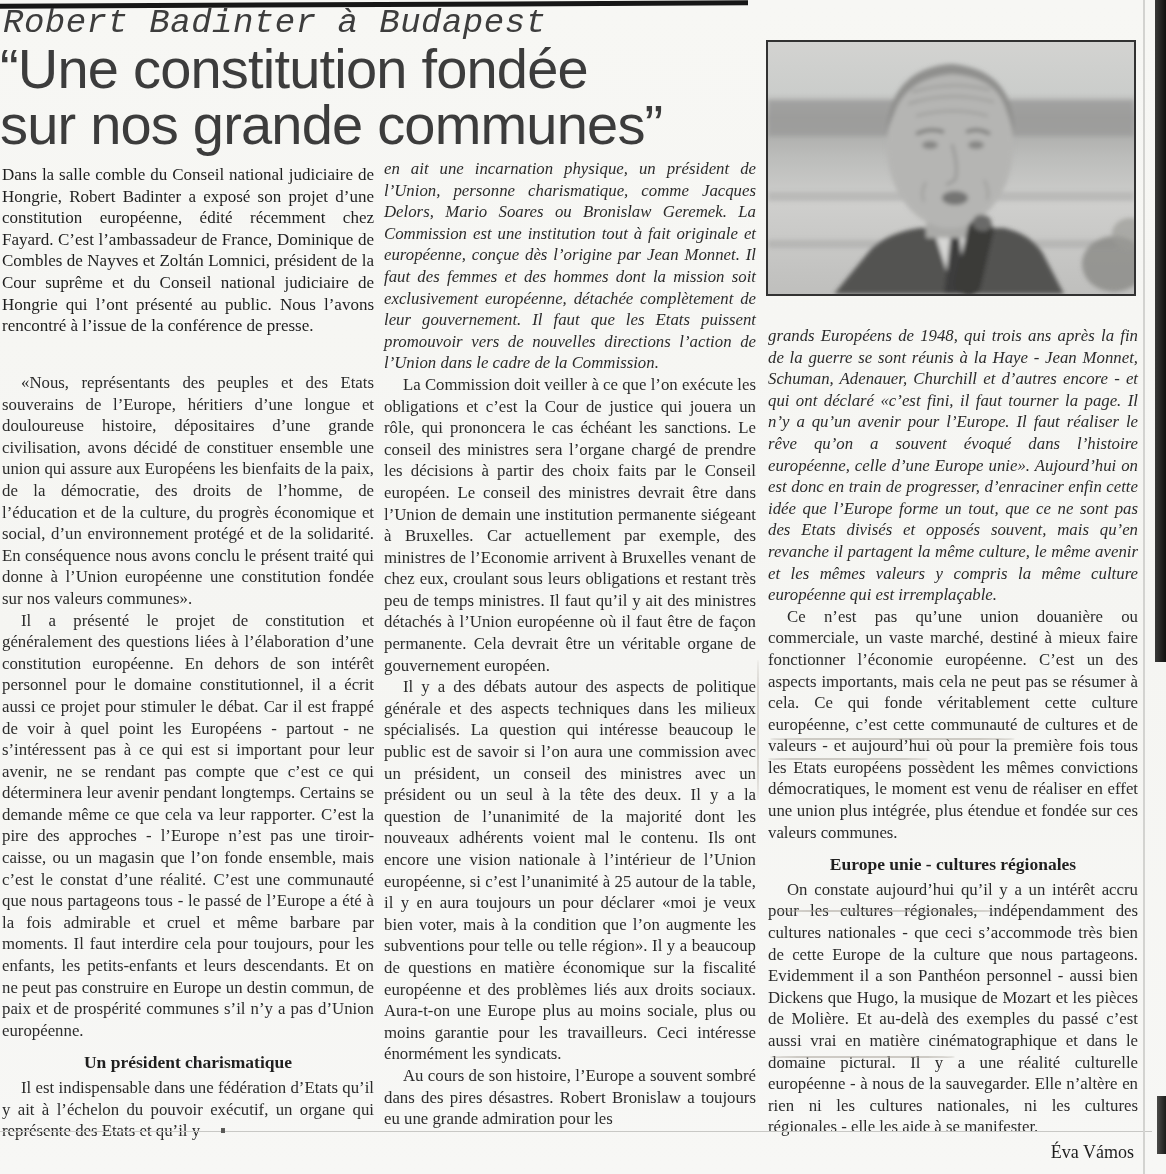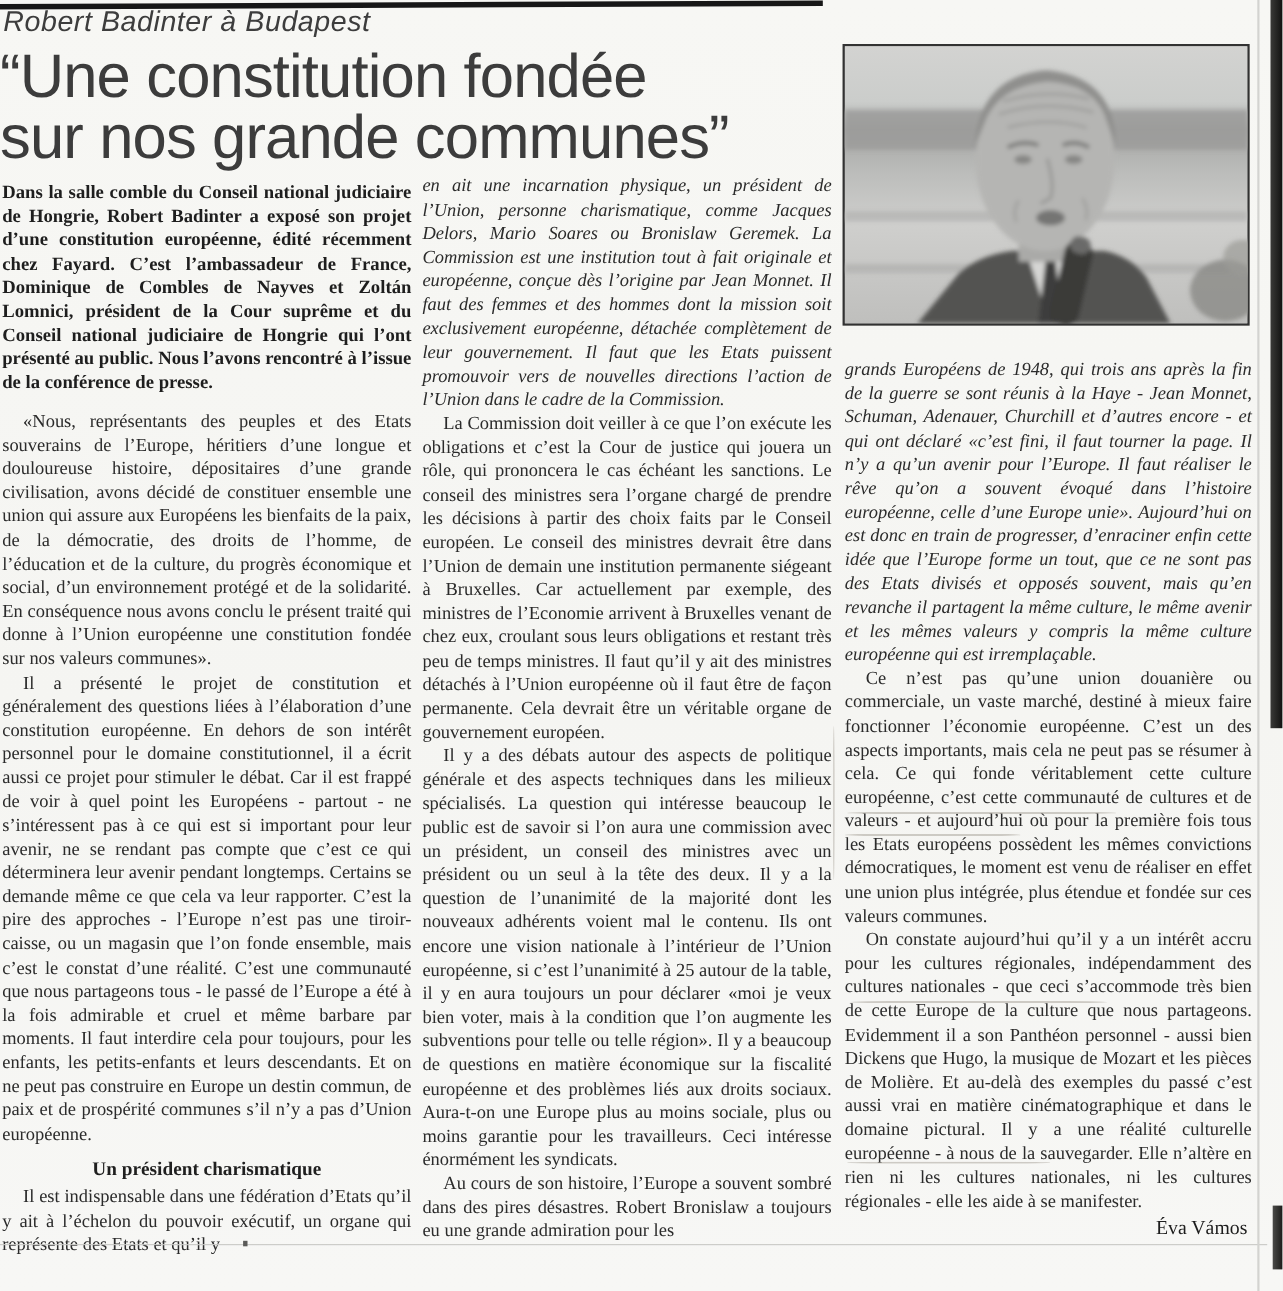--- a/index.html
+++ b/index.html
@@ -7,37 +7,37 @@
     width:1166px;height:1174px;overflow:hidden;position:relative;
     background:#f6f6f3;
     font-family:"Liberation Serif", serif;
     color:#2b2b2b;
   }
   .page{position:absolute;inset:0;
     background:linear-gradient(180deg,#f7f7f4 0%,#f5f5f2 55%,#f7f7f5 100%);}
   .top-rule{position:absolute;left:0;top:2px;width:748px;height:5px;background:#171717;transform:rotate(-0.25deg);}
   .kicker{
     position:absolute;left:3px;top:4px;width:700px;
-    font-family:Liberation Sans, sans-serif;font-style:italic;
-    font-size:26px;color:#3d3d3d;letter-spacing:.5px;white-space:nowrap;
+    font-family:Liberation Mono, monospace;font-style:italic;
+    font-size:34px;color:#3d3d3d;letter-spacing:.5px;white-space:nowrap;
   }
   .headline{
     position:absolute;left:0;top:41px;width:760px;
     font-family:"Liberation Sans", sans-serif;font-weight:400;
     font-size:56px;line-height:56px;color:#3c3c3c;letter-spacing:-0.8px;
   }
   .headline .hl{white-space:nowrap;}
   .photo-frame{
     position:absolute;left:766px;top:40px;width:370px;height:256px;
     border:2px solid #323232;box-sizing:border-box;background:#c8c8c6;
   }
   .photo-frame svg{display:block;width:100%;height:100%;}
   .lead{
     position:absolute;left:2px;top:164px;width:372px;
-    font-weight:bold;font-size:17px;line-height:21.6px;
+    font-weight:normal;font-size:17px;line-height:21.6px;
     text-align:justify;color:#1e1e1e;
   }
   .col{
     position:absolute;text-align:justify;
     font-size:16.8px;line-height:21.6px;color:#2b2b2b;
   }
   .col1{left:2px;top:372px;width:372px;}
   .col2{left:384px;top:158px;width:372px;}
   .col3{left:768px;top:325px;width:370px;}
   .col p{margin:0;text-indent:19px;}
@@ -128,20 +128,21 @@
   <div class="col col2">
     <p class="cont">en ait une incarnation physique, un président de l’Union, personne charismatique, comme Jacques Delors, Mario Soares ou Bronislaw Geremek. La Commission est une institution tout à fait originale et européenne, conçue dès l’origine par Jean Monnet. Il faut des femmes et des hommes dont la mission soit exclusivement européenne, détachée complètement de leur gouvernement. Il faut que les Etats puissent promouvoir vers de nouvelles directions l’action de l’Union dans le cadre de la Commission.</p>
     <p>La Commission doit veiller à ce que l’on exécute les obligations et c’est la Cour de justice qui jouera un rôle, qui prononcera le cas échéant les sanctions. Le conseil des ministres sera l’organe chargé de prendre les décisions à partir des choix faits par le Conseil européen. Le conseil des ministres devrait être dans l’Union de demain une institution permanente siégeant à Bruxelles.  Car actuellement par exemple, des ministres de l’Economie arrivent à Bruxelles venant de chez eux, croulant sous leurs obligations et restant très peu de temps ministres. Il faut qu’il y ait des ministres détachés à l’Union européenne où il faut être de façon permanente. Cela devrait être un véritable organe de gouvernement européen.</p>
     <p>Il y a des débats autour des aspects de politique générale et des aspects techniques dans les milieux spécialisés. La question qui intéresse beaucoup le public est de savoir si l’on aura une commission avec un président, un conseil des ministres avec un président ou un seul à la tête des deux. Il y a la question de l’unanimité de la majorité dont les nouveaux adhérents voient mal le contenu. Ils ont encore une vision nationale à l’intérieur de l’Union européenne, si c’est l’unanimité à 25 autour de la table, il y en aura toujours un pour déclarer «moi je veux bien voter, mais à la condition que l’on augmente les subventions pour telle ou telle région». Il y a beaucoup de questions en matière économique sur la fiscalité européenne et des problèmes liés aux droits sociaux. Aura-t-on une Europe plus au moins sociale, plus ou moins garantie pour les travailleurs. Ceci intéresse énormément les syndicats.</p>
     <p>Au cours de son histoire, l’Europe a souvent sombré dans des pires désastres. Robert Bronislaw a toujours eu une grande admiration pour les</p>
   </div>
 
   <div class="col col3">
     <p class="cont">grands Européens de 1948, qui trois ans après la fin de la guerre se sont réunis à la Haye - Jean Monnet, Schuman, Adenauer, Churchill et d’autres encore - et qui ont déclaré «c’est fini, il faut tourner la page. Il n’y a qu’un avenir pour l’Europe. Il faut réaliser le rêve qu’on a souvent évoqué dans l’histoire européenne, celle d’une Europe unie». Aujourd’hui on est donc en train de progresser, d’enraciner enfin cette idée que l’Europe forme un tout, que ce ne sont pas des Etats divisés et opposés souvent, mais qu’en revanche il partagent la même culture, le même avenir et les mêmes valeurs y compris la même culture européenne qui est irremplaçable.</p>
     <p>Ce n’est pas qu’une union douanière ou commerciale, un vaste marché, destiné à mieux faire fonctionner l’économie européenne. C’est un des aspects importants, mais cela ne peut pas se résumer à cela. Ce qui fonde véritablement cette culture européenne, c’est cette communauté de cultures et de valeurs - et aujourd’hui où pour la première fois tous les Etats européens possèdent les mêmes convictions démocratiques, le moment est venu de réaliser en effet une union plus intégrée, plus étendue et fondée sur ces valeurs communes.</p>
+    <div class="sec-heading">Europe unie - cultures régionales</div>
     <p>On constate aujourd’hui qu’il y a un intérêt accru pour les cultures régionales, indépendamment des cultures nationales - que ceci s’accommode très bien de cette Europe de la culture que nous partageons. Evidemment il a son Panthéon personnel - aussi bien Dickens que Hugo,  la musique de Mozart et les pièces de Molière. Et au-delà des exemples du passé c’est aussi vrai en matière cinématographique et dans le domaine pictural. Il y a une réalité culturelle européenne - à nous de la sauvegarder. Elle n’altère en rien ni les cultures nationales, ni les cultures régionales - elle les aide à se manifester.</p>
     <div class="signature">Éva Vámos</div>
   </div>
 
   <div class="pencil" style="left:770px;top:738px;width:245px;"></div>
   <div class="pencil" style="left:768px;top:758px;width:160px;"></div>
   <div class="pencil" style="left:772px;top:910px;width:235px;"></div>
   <div class="pencil" style="left:770px;top:1056px;width:185px;"></div>
   <div class="pencil-v" style="left:757px;top:660px;height:140px;"></div>
 

